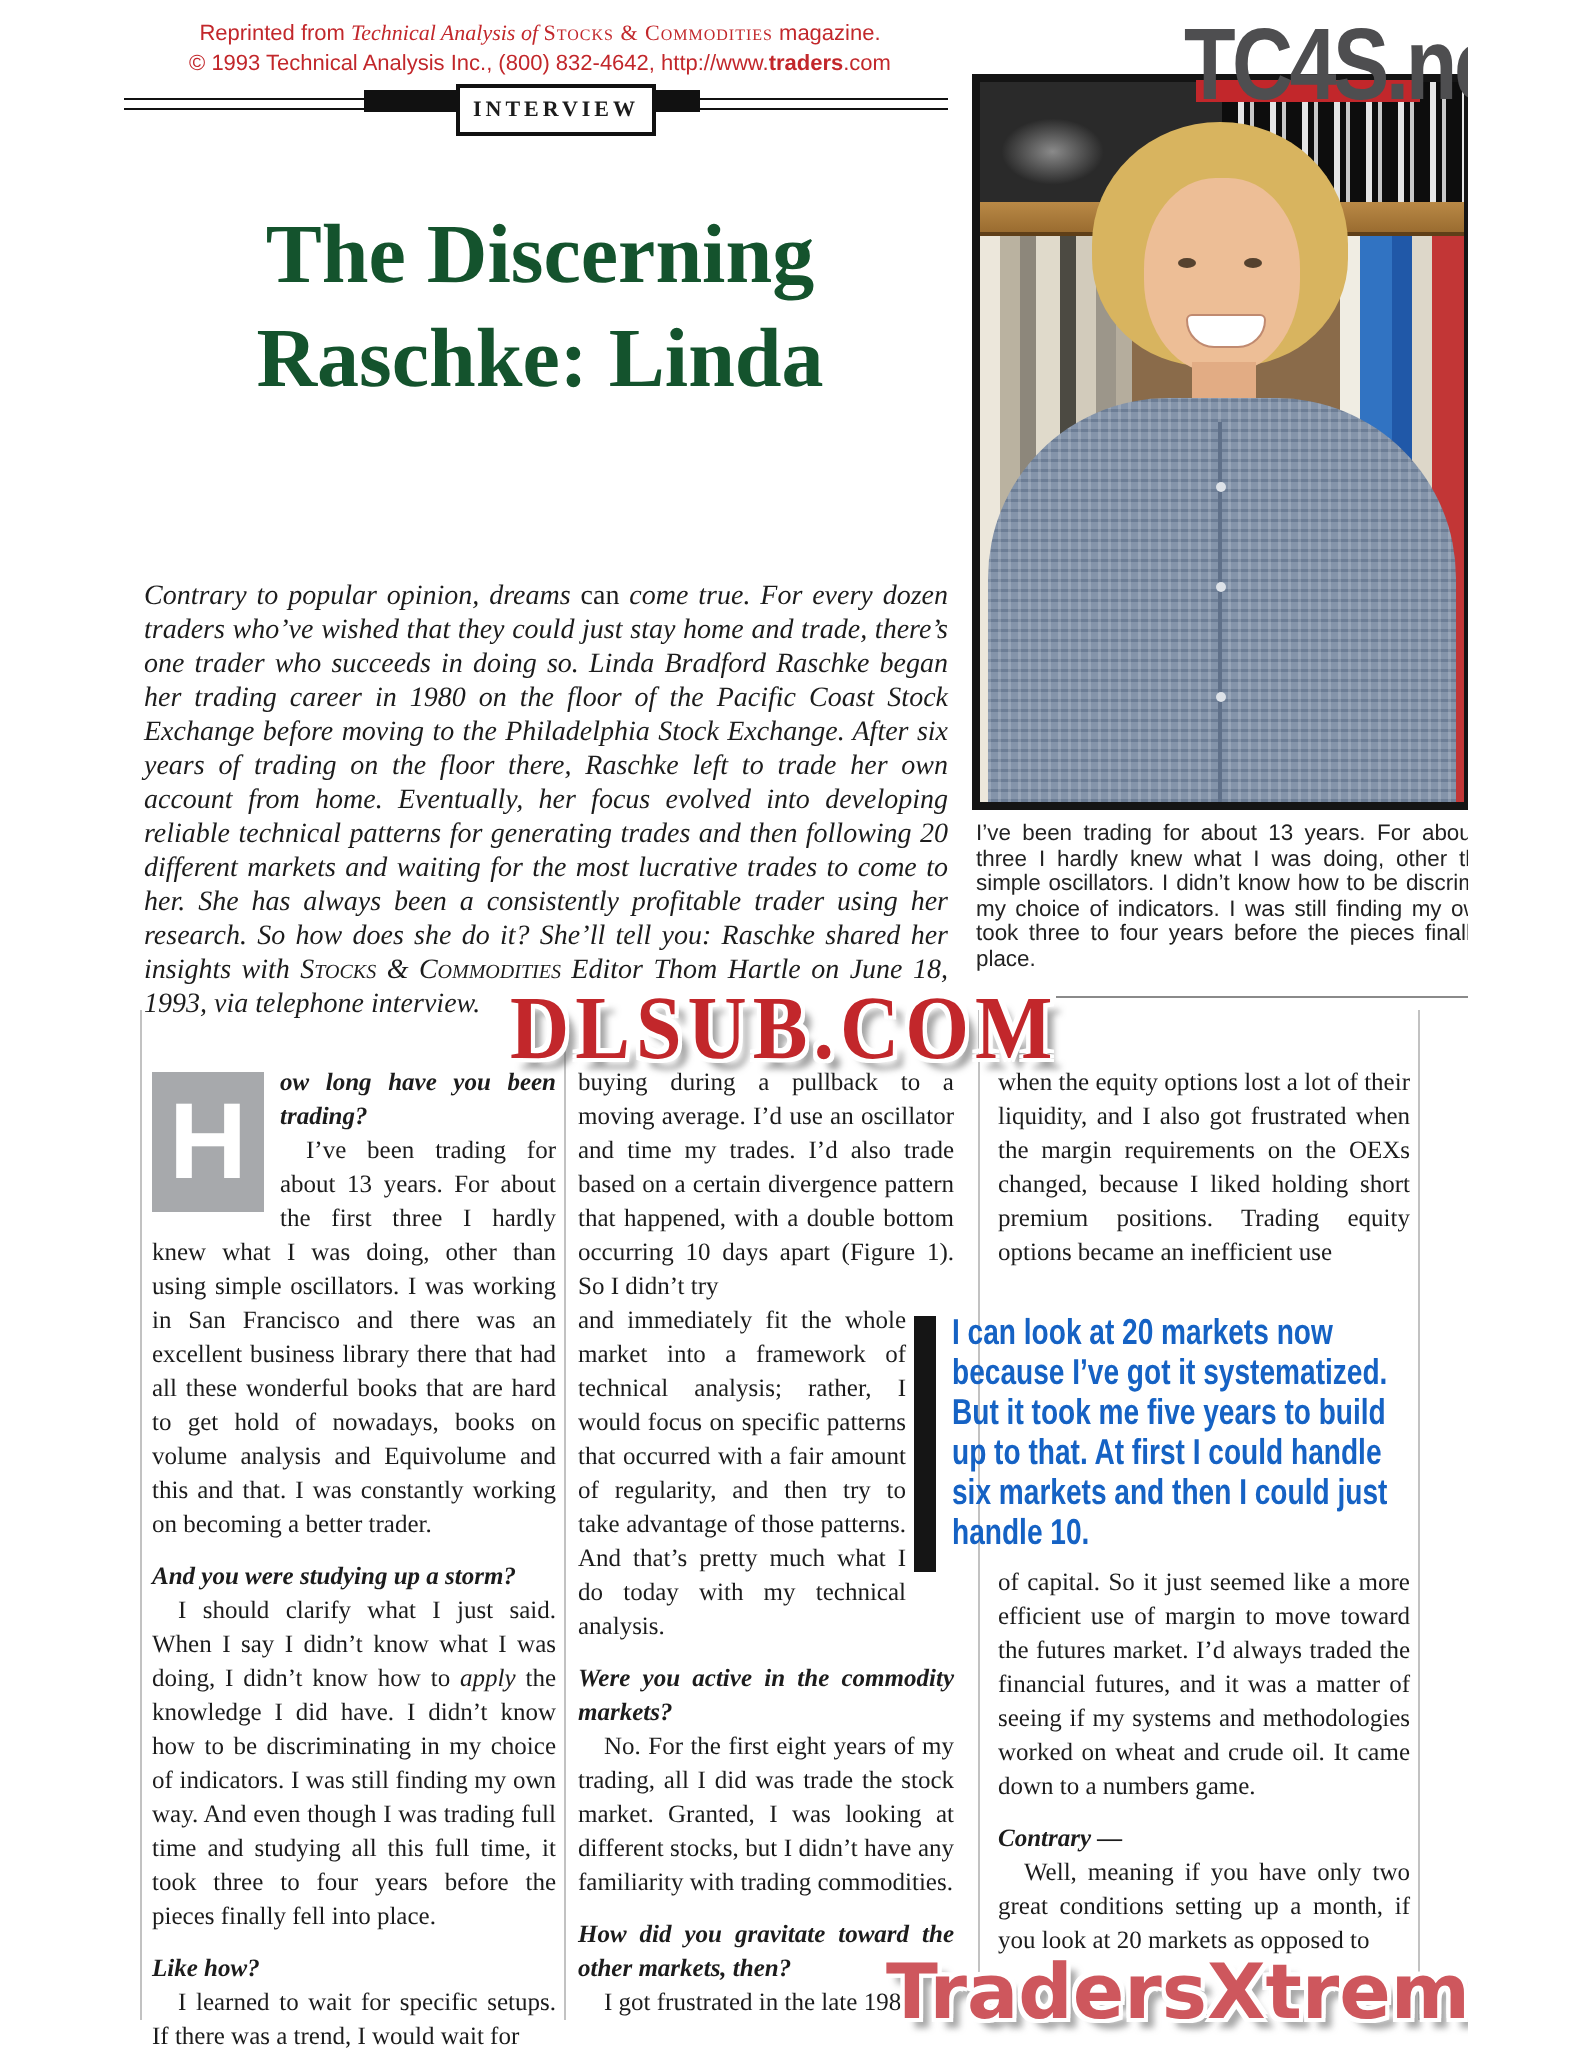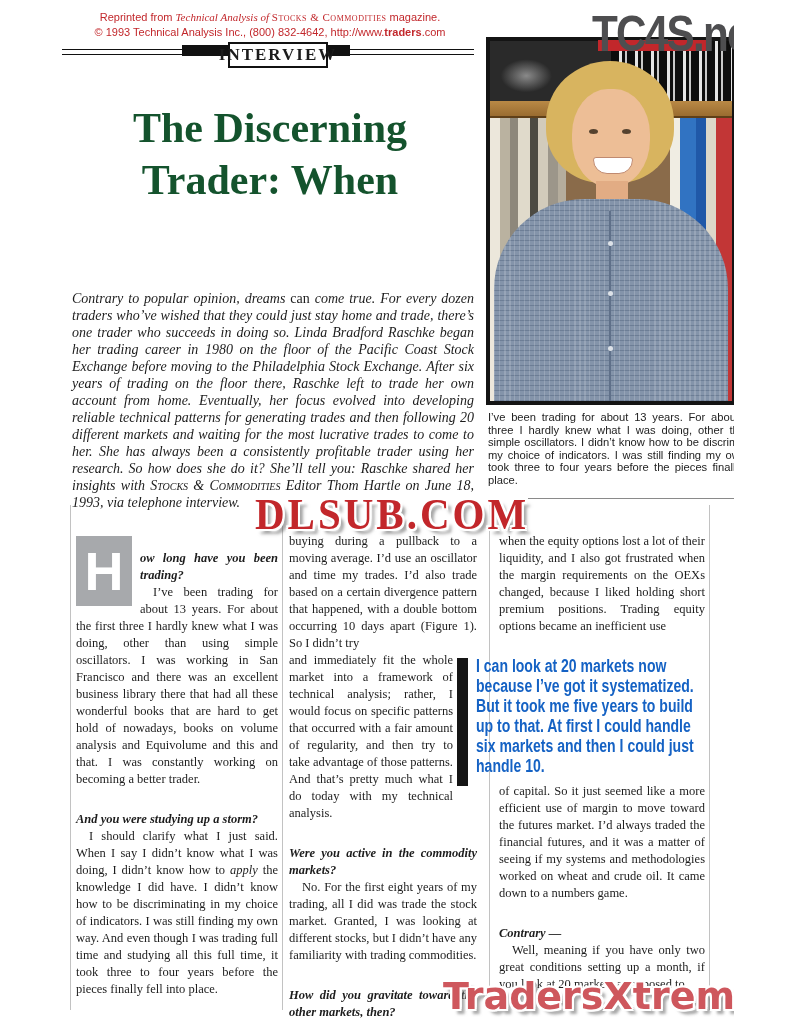--- a/index.html
+++ b/index.html
@@ -11,21 +11,21 @@
        color:#c2272b;font-family:"Liberation Sans",sans-serif;font-size:11px;line-height:15px;}
   .hdr .it{font-family:"Liberation Serif",serif;font-style:italic;}
   .hdr .sc{font-family:"Liberation Serif",serif;font-variant:small-caps;letter-spacing:.5px;}
   .hdr .b{font-weight:bold;}
 
   .rule-double{position:absolute;left:62px;top:49px;width:412px;height:4px;
                border-top:1px solid #111;border-bottom:1px solid #111;}
   .rule-bar{position:absolute;left:182px;top:45px;width:168px;height:11px;background:#111;}
   .int-box{position:absolute;left:228px;top:42px;width:96px;height:22px;background:#fff;
            border:2px solid #111;display:flex;align-items:center;justify-content:center;
-           font-weight:bold;font-size:17px;letter-spacing:2px;}
+           font-weight:bold;font-size:11px;letter-spacing:2px;}
 
   
   .wm-tc4s{position:absolute;left:592px;top:4px;z-index:6;color:#4e4e50;
            font-family:"Liberation Sans",sans-serif;font-weight:bold;font-size:48px;
            letter-spacing:-2px;transform:scaleY(1.06) scaleX(.88);transform-origin:top left;}
   .wm-tc4s-bar{position:absolute;left:598px;top:40px;width:112px;height:11px;background:#c2272b;z-index:5;}
   .wm-tc4s-corner{position:absolute;left:765px;top:6px;width:26px;height:13px;background:#c2272b;z-index:5;}
 
   .wm-dlsub{position:absolute;left:255px;top:487px;z-index:9;color:#c2272b;
             font-family:"Liberation Serif",serif;font-weight:bold;font-size:41px;letter-spacing:3px;
@@ -89,22 +89,22 @@
   .vr.v1{left:70px;} .vr.v2{left:282px;} .vr.v3{left:489px;} .vr.v4{left:709px;}
 
   
   .col{position:absolute;top:533px;font-size:12.5px;line-height:17px;text-align:justify;z-index:2;}
   .col1{left:76px;width:202px;}
   .col2{left:289px;width:188px;}
   .col3{left:499px;width:206px;}
   .col p{margin:0;}
   .col p.a{text-indent:13px;}
   .col p.cont{text-indent:0;}
-  .col p.q{font-weight:bold;font-style:italic;margin-top:23px;}
-  .col p.q.first{margin-top:17px;font-family:Liberation Serif, serif;}
+  .col p.q{font-weight:bold;font-style:italic;margin-top:9px;}
+  .col p.q.first{margin-top:0;font-family:Liberation Serif, serif;}
   .narrow{width:164px;}
   .spacer{height:148px;}
 
   .dropcap{float:left;width:56px;height:70px;margin:3px 8px 2px 0;background:#a7a9ac;
            color:#fff;font-family:"Liberation Sans",sans-serif;font-weight:bold;font-size:54px;
            display:flex;align-items:center;justify-content:center;}
 
   
   .pq-bar{position:absolute;left:457px;top:658px;width:11px;height:128px;background:#151515;z-index:3;}
   .pq{position:absolute;left:476px;top:656px;width:300px;z-index:3;color:#1562c4;
@@ -124,21 +124,21 @@
   <div class="wm-tc4s-bar"></div>
   <div class="wm-tc4s-corner"></div>
   <div class="wm-tc4s">TC4S.net</div>
 
   <div class="rule-double"></div>
   <div class="rule-bar"></div>
   <div class="int-box">INTERVIEW</div>
 
   <h1 class="title" style="margin:0;">
     <div>The Discerning</div>
-    <div>Trader: When</div>
+    <div>Raschke: Linda</div>
   </h1>
 
   <div class="photo">
     <div class="ph-top-l"></div>
     <div class="ph-top-r"></div>
     <div class="ph-wood"></div>
     <div class="ph-books-l"></div>
     <div class="ph-books-r"></div>
     <div class="ph-hair"></div>
     <div class="ph-face"></div>

